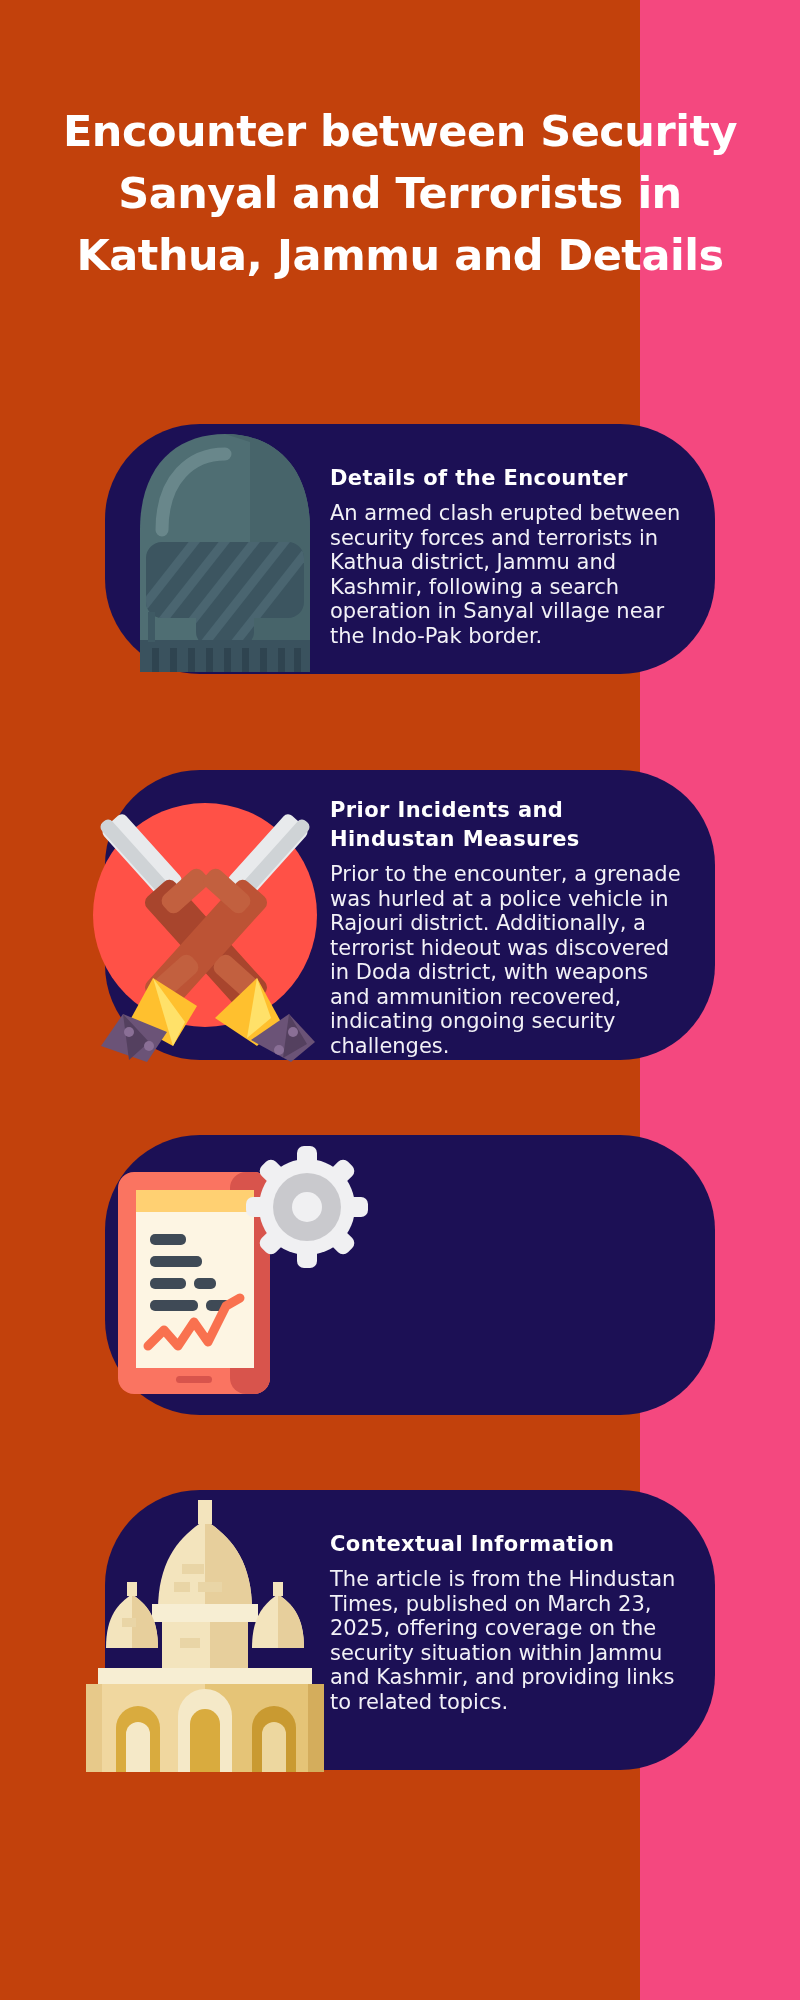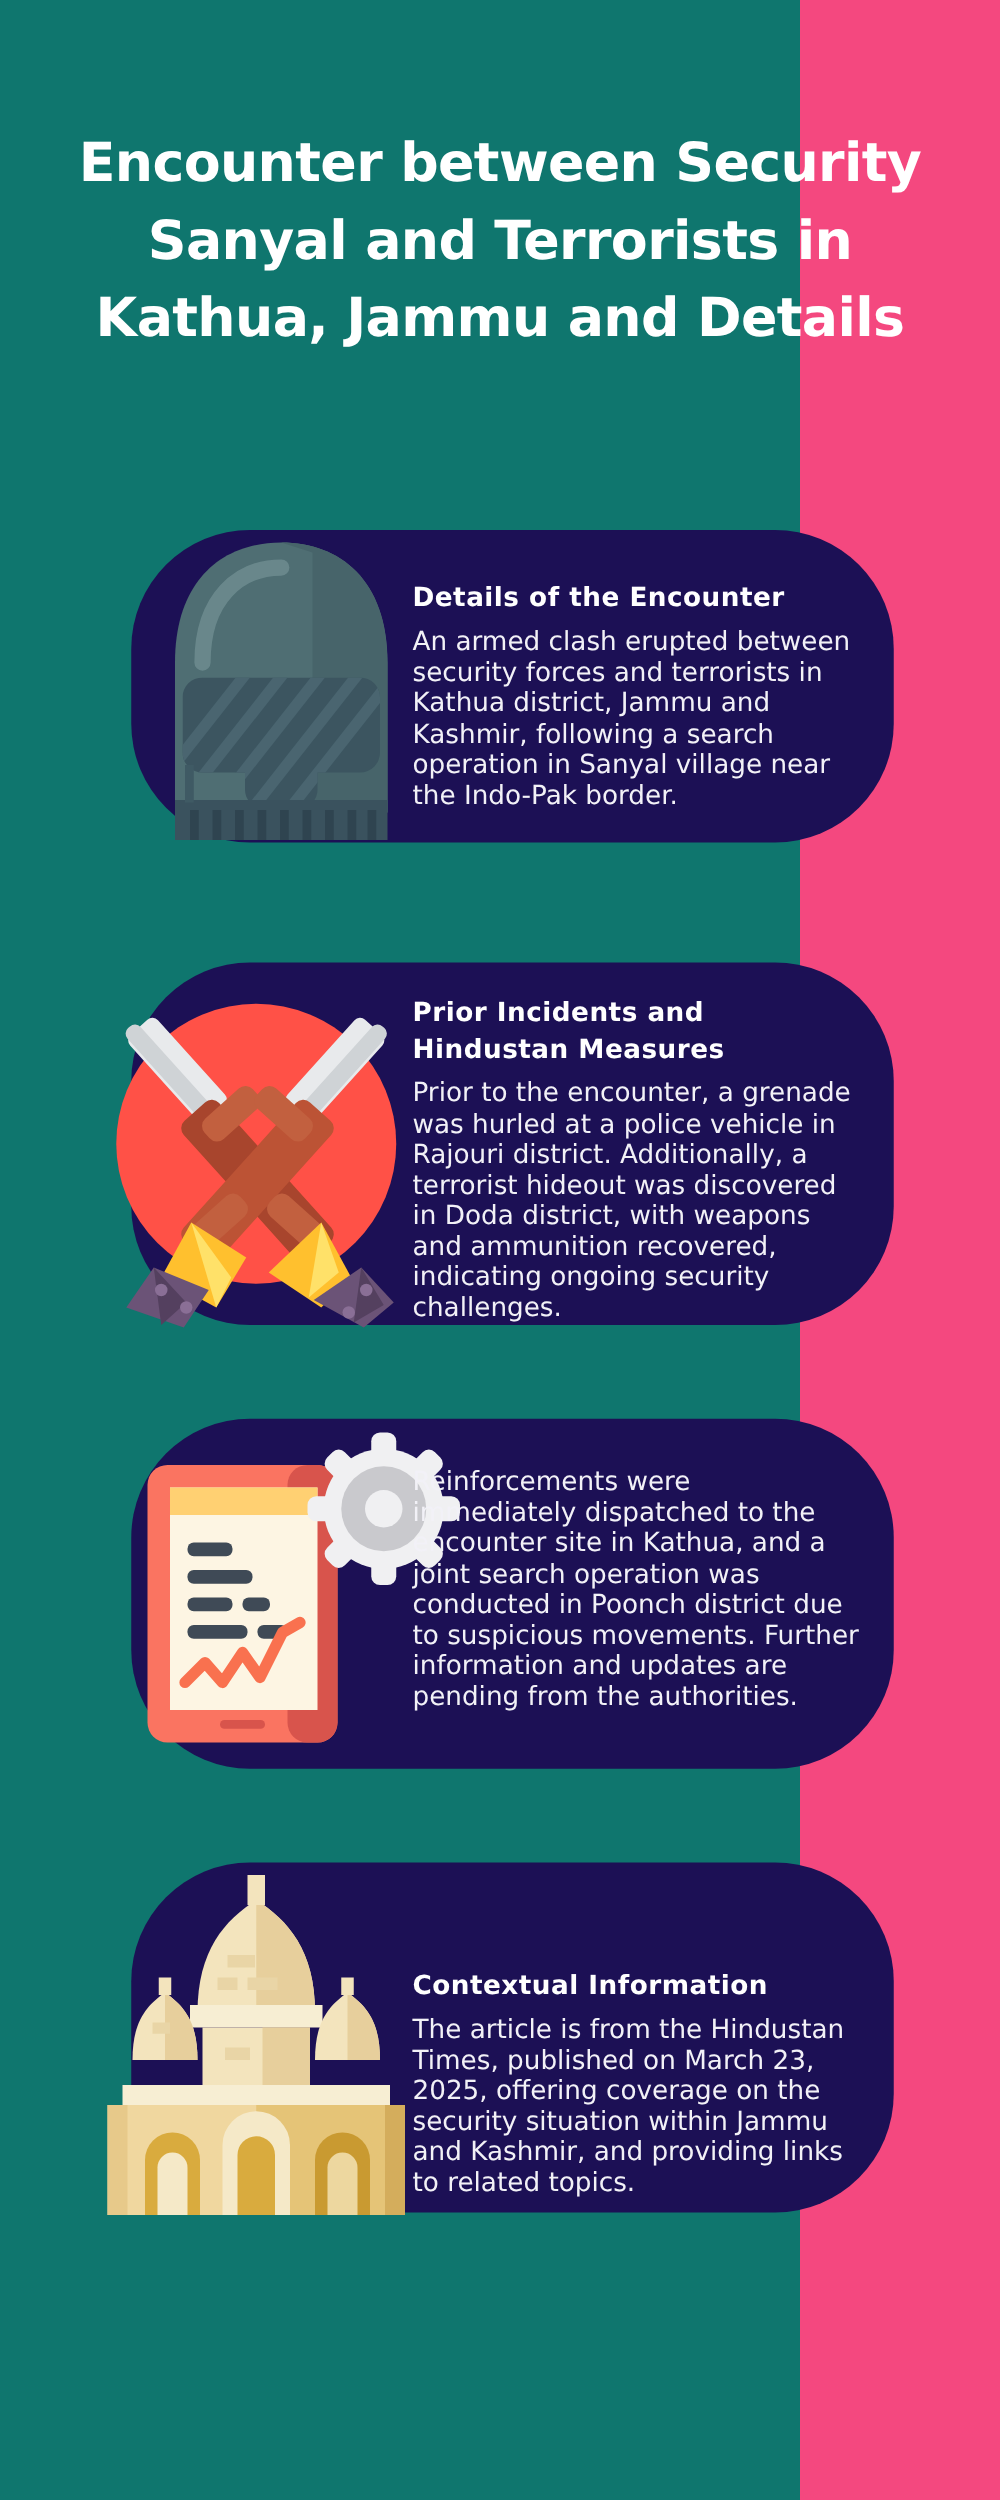--- a/index.html
+++ b/index.html
@@ -5,21 +5,21 @@
   * { margin:0; padding:0; box-sizing:border-box; }
   html, body {
     width:800px; height:2000px;
     background:#f4487f;
     font-family:"DejaVu Sans", sans-serif;
     overflow:hidden;
   }
   #page {
     position:relative;
     width:640px; height:2000px;
-    background:#0f766e;
+    background:#c2410c;
   }
 
   
   .title-block {
     position:absolute;
     top:100px; left:40px;
     width:720px;
     text-align:center;
   }
   .title-block .line {
@@ -76,21 +76,21 @@
 
   #card-2 { top:770px;  height:290px; }
   #card-2 .card-text { top:26px; }
   #card-2 .icon-wrap { left:-30px; top:0px; width:260px; height:290px; }
 
   #card-3 { top:1135px; height:280px; }
   #card-3 .card-text { top:30px; }
   #card-3 .icon-wrap { left:-25px; top:-25px; width:270px; height:310px; }
 
   #card-4 { top:1490px; height:280px; }
-  #card-4 .card-text { top:40px;margin-top:44px; }
+  #card-4 .card-text { top:40px; }
   #card-4 .icon-wrap { left:-35px; top:-12px; width:270px; height:300px; }
 
   svg { display:block; overflow:visible; }
 </style>
 </head>
 <body>
 
 <div id="page">
 
   <div class="title-block">
@@ -227,21 +227,20 @@
               <rect x="90" y="45" width="26" height="20" rx="7" transform="rotate(45 55 55)"></rect>
             </g>
           </g>
           <circle cx="55" cy="55" r="34" fill="#c9c9cd"></circle>
           <path d="M55 21 a34 34 0 0 0 0 68 a34 34 0 0 1 0 -68" fill="#dededf"></path>
           <circle cx="55" cy="55" r="15" fill="#f0f0f2"></circle>
         </g>
       </svg>
     </div>
     <div class="card-text">
-      <span class="card-body">Reinforcements were immediately dispatched to the encounter site in Kathua, and a joint search operation was conducted in Poonch district due to suspicious movements. Further information and updates are pending from the authorities.</span>
     </div>
   </div>
 
   <div class="card" id="card-4">
     <div class="icon-wrap">
       <svg viewBox="0 0 270 300" width="270" height="300" aria-hidden="true">
 
         <path d="M88 132 C88 82 110 58 135 42 C160 58 182 82 182 132 Z" fill="#f3e4bd"></path>
         <path d="M135 42 C160 58 182 82 182 132 L135 132 Z" fill="#e7cf9c"></path>
         <rect x="128" y="22" width="14" height="24" fill="#f3e4bd"></rect>

